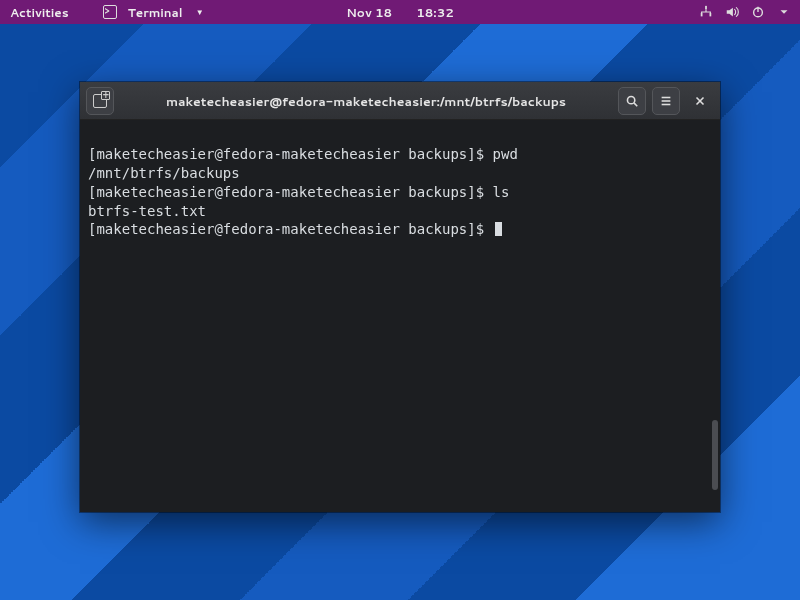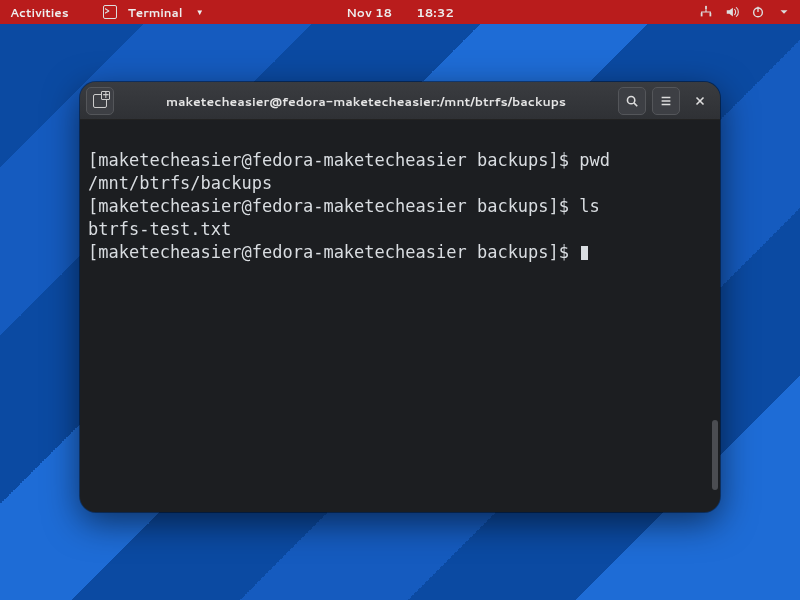--- a/index.html
+++ b/index.html
@@ -15,21 +15,21 @@
         #155bbf 60%, #155bbf 72%,
         #0b4aa2 72%, #0b4aa2 84%,
         #1e6cd6 84%, #1e6cd6 100%);
     position: relative;
   }
 
   
   .topbar {
     position: absolute; top:0; left:0; right:0;
     height: 24px;
-    background: #b91c1c;
+    background: #701a75;
     color: #eee;
     display: flex;
     align-items: center;
     font-size: 12px;
     font-weight: 600;
     padding: 0 8px;
     z-index: 10;
   }
   .topbar .left, .topbar .right { display:flex; align-items:center; gap:10px; }
   .topbar .spacer { flex:1; }
@@ -45,21 +45,21 @@
   .topbar .tri { font-size:8px; margin-left:2px; }
   .status-icon svg { width:14px; height:14px; display:block; }
   .right .status-icon { padding:0 1px; }
 
   
   .window {
     position:absolute;
     left:80px; top:82px;
     width:640px; height:430px;
     background:#2b2d31;
-    border-radius:16px;
+    border-radius:0;
     box-shadow: 0 10px 35px rgba(0,0,0,0.55), 0 0 0 1px rgba(0,0,0,0.4);
     display:flex; flex-direction:column;
     overflow:hidden;
   }
   .titlebar {
     height:38px;
     background: linear-gradient(#3a3c40, #2f3135);
     border-bottom:1px solid #222;
     display:flex; align-items:center;
     padding:0 6px;
@@ -87,21 +87,21 @@
   }
   .titlebar .newtab-icon::after{
     content:"+"; position:absolute; right:-3px; top:-7px; font-size:9px; color:#ccc;
   }
 
   .term-body {
     flex:1;
     background:#1c1e21;
     color:#d9dde1;
     font-family: "DejaVu Sans Mono","Liberation Mono",Menlo,Consolas,monospace;
-    font-size:17px;
+    font-size:14px;
     line-height:1.35;
     padding:6px 8px;
     position:relative;
     white-space:pre;
   }
   .term-body .line { white-space:pre-wrap; }
   .cursor {
     display:inline-block; width:7px; height:14px; background:#d9dde1; vertical-align:-2px; margin-left:2px;
   }
   .scrollbar {

